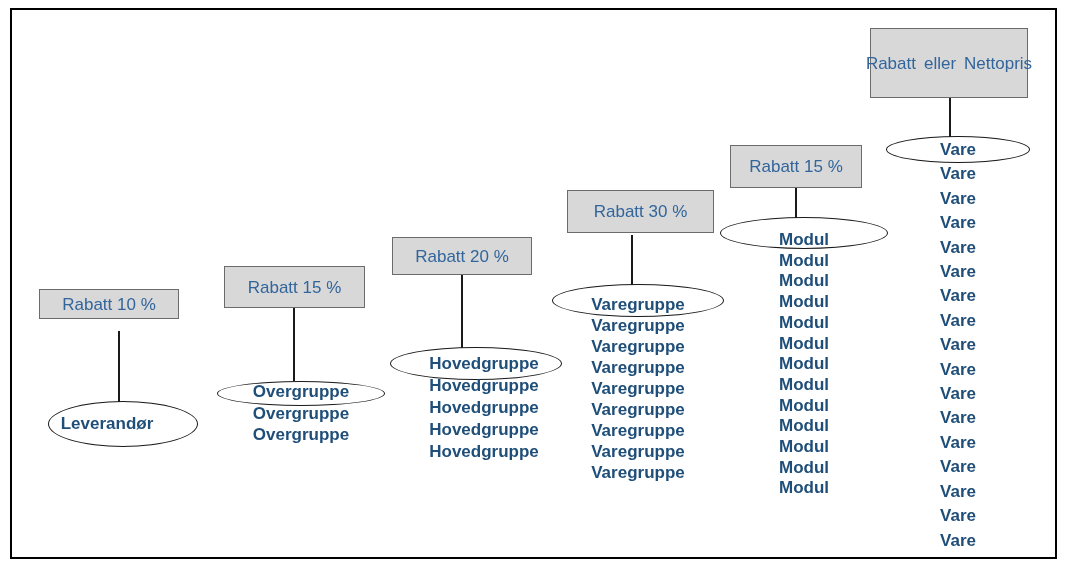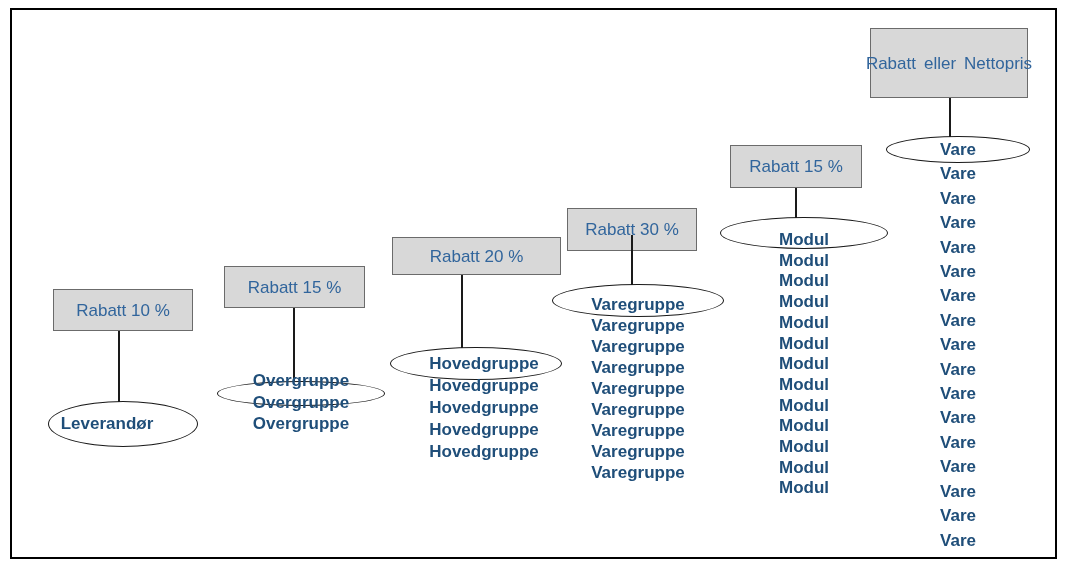--- a/index.html
+++ b/index.html
@@ -55,60 +55,60 @@
   }
   .items .item { white-space: nowrap; }
 </style>
 </head>
 <body>
 
 <div class="stage">
   <div class="frame"></div>
 
   <div>
-    <div class="rbox" style="left:53px;top:289px;width:140px;height:42px">
+    <div class="rbox" style="left:39px;top:289px;width:140px;height:30px">
       <span>Rabatt 10 %</span>
     </div>
     <div class="vline" style="left:118px;top:331px;height:71px"></div>
     <div class="ellipse" style="left:48px;top:401px;width:150px;height:46px"></div>
     <div class="items" style="left:32px;top:411px;width:150px;line-height:26px">
         <div class="item">Leverandør</div>
       </div>
   </div>
 
   <div>
     <div class="rbox" style="left:224px;top:266px;width:141px;height:42px">
       <span>Rabatt 15 %</span>
     </div>
     <div class="vline" style="left:293px;top:308px;height:73px"></div>
     <div class="ellipse" style="left:217px;top:381px;width:168px;height:25px"></div>
-    <div class="items" style="left:217px;top:370px;width:168px;line-height:21.5px">
+    <div class="items" style="left:217px;top:381px;width:168px;line-height:21.5px">
         <div class="item">Overgruppe</div>
         <div class="item">Overgruppe</div>
         <div class="item">Overgruppe</div>
       </div>
   </div>
 
   <div>
-    <div class="rbox" style="left:392px;top:237px;width:169px;height:38px">
+    <div class="rbox" style="left:392px;top:237px;width:140px;height:38px">
       <span>Rabatt 20 %</span>
     </div>
     <div class="vline" style="left:461px;top:275px;height:73px"></div>
     <div class="ellipse" style="left:390px;top:347px;width:172px;height:33px"></div>
     <div class="items" style="left:398px;top:353px;width:172px;line-height:22px">
         <div class="item">Hovedgruppe</div>
         <div class="item">Hovedgruppe</div>
         <div class="item">Hovedgruppe</div>
         <div class="item">Hovedgruppe</div>
         <div class="item">Hovedgruppe</div>
       </div>
   </div>
 
   <div>
-    <div class="rbox" style="left:567px;top:208px;width:130px;height:43px">
+    <div class="rbox" style="left:567px;top:190px;width:147px;height:43px">
       <span>Rabatt 30 %</span>
     </div>
     <div class="vline" style="left:631px;top:235px;height:50px"></div>
     <div class="ellipse" style="left:552px;top:284px;width:172px;height:33px"></div>
     <div class="items" style="left:552px;top:294px;width:172px;line-height:21px">
         <div class="item">Varegruppe</div>
         <div class="item">Varegruppe</div>
         <div class="item">Varegruppe</div>
         <div class="item">Varegruppe</div>
         <div class="item">Varegruppe</div>

